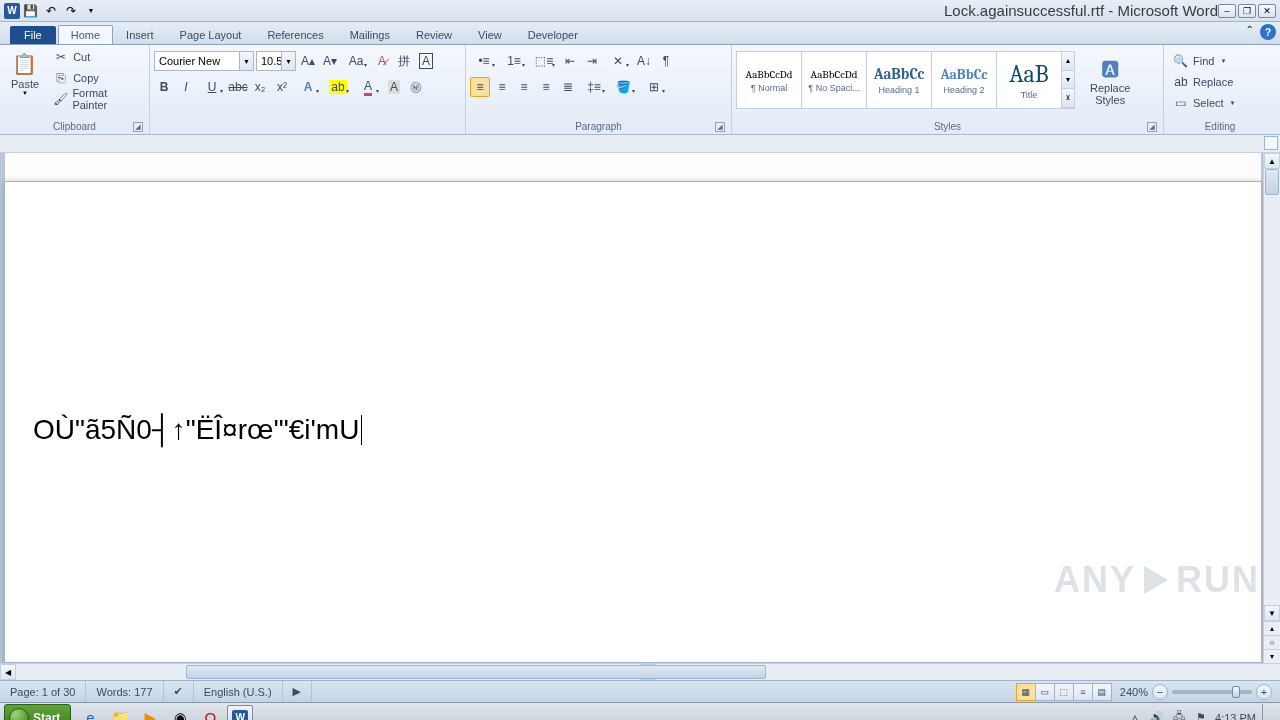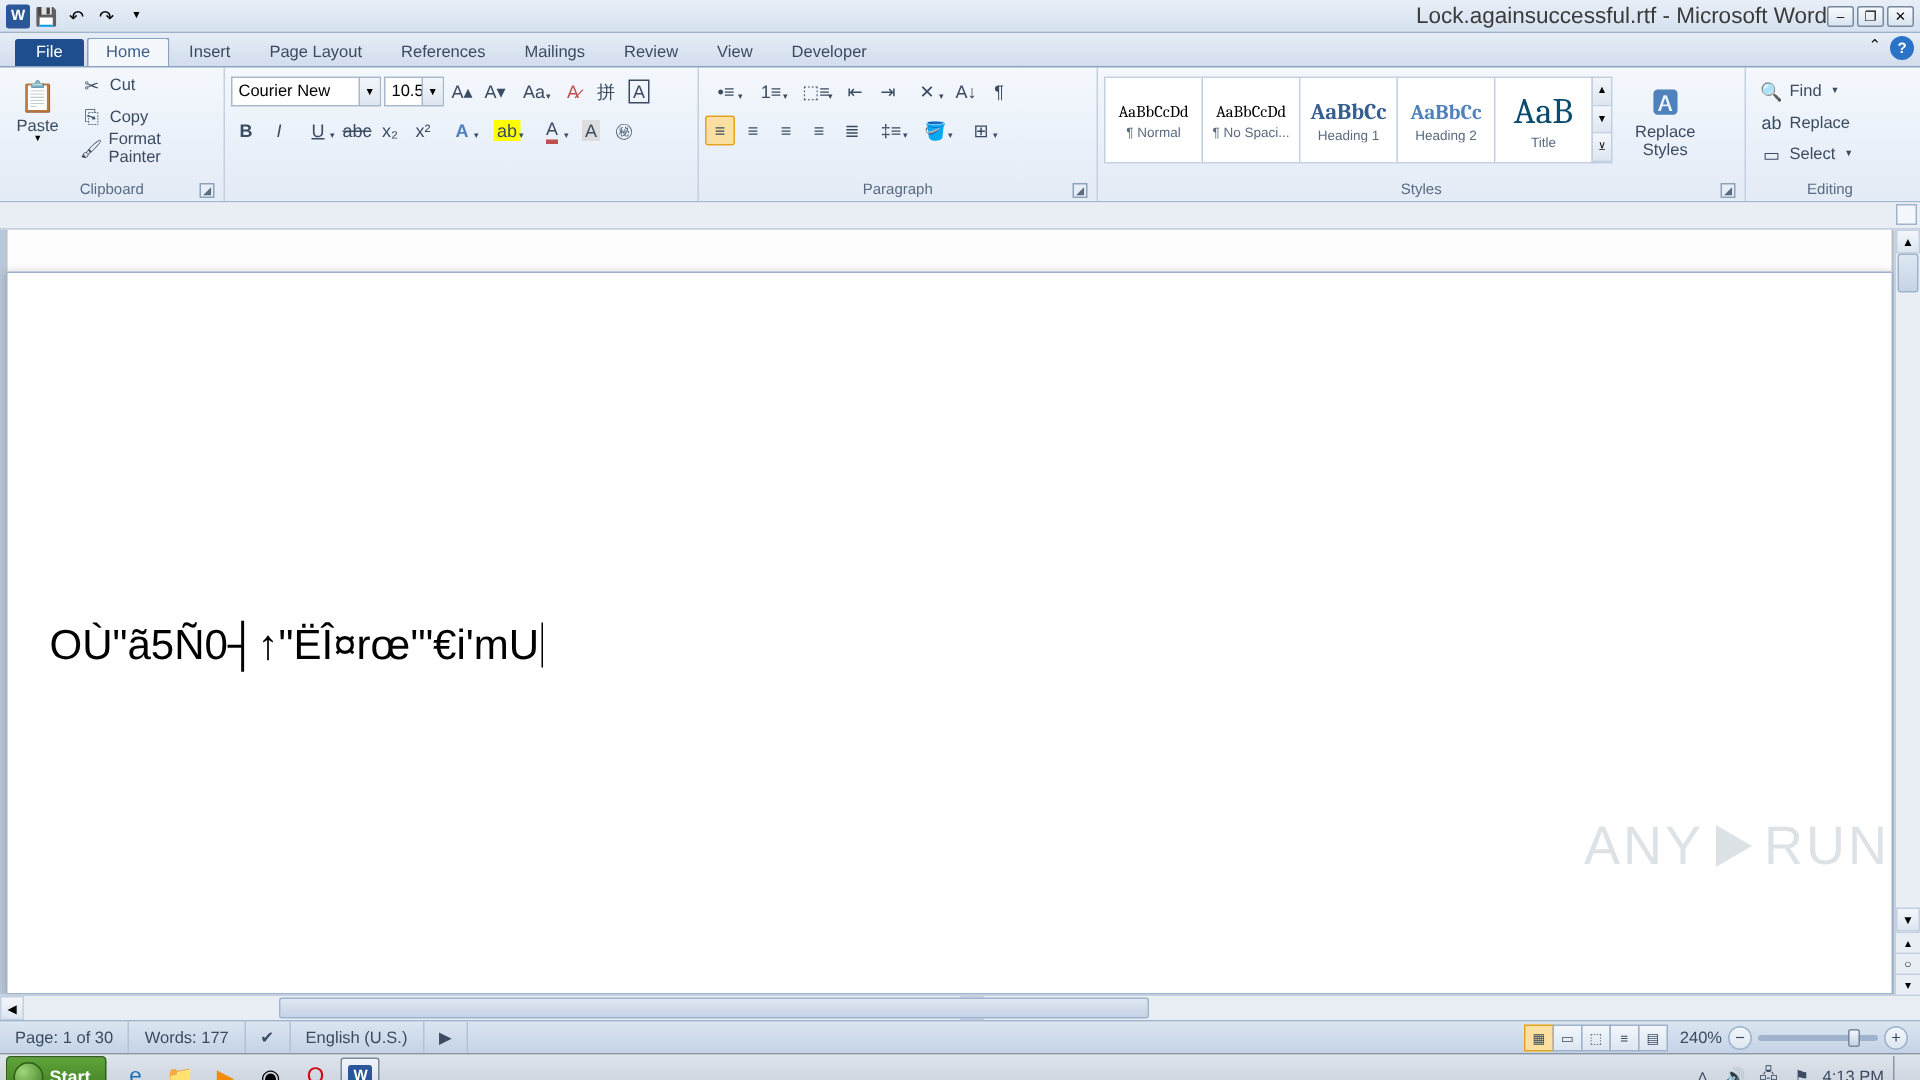--- a/index.html
+++ b/index.html
@@ -90,21 +90,21 @@
 
 
 .taskbar { height: 30px; background: linear-gradient(#dfe5ec,#c3ccd7); border-top: 1px solid #8a96a5; display: flex; align-items: center; }
 .start-btn { height: 28px; padding: 0 10px 0 4px; display: flex; align-items: center; gap: 4px; background: linear-gradient(#5fa33a,#3c7a1f); border: 1px solid #2e5e17; border-radius: 3px; margin: 0 4px; cursor: pointer; color: #fff; font-weight: bold; font-size: 12px; }
 .start-orb { width: 20px; height: 20px; border-radius: 50%; background: radial-gradient(circle at 30% 30%, #9fd67a, #3c7a1f); border: 1px solid #2e5e17; }
 .task-icon { width: 26px; height: 26px; margin: 0 2px; border: 1px solid transparent; border-radius: 2px; display: flex; align-items: center; justify-content: center; cursor: pointer; font-size: 15px; }
 .task-icon.active { border-color: #7a8a9e; background: linear-gradient(#f0f4f9,#d2dce8); }
 .tray { margin-left: auto; display: flex; align-items: center; gap: 6px; padding: 0 6px; font-size: 11px; color: #3b4b61; }
 .tray-icon { width: 16px; height: 16px; display: flex; align-items: center; justify-content: center; cursor: pointer; }
 
-.watermark { position: absolute; right: 20px; bottom: 78px; font-size: 36px; font-weight: 400; color: rgba(120,140,160,0.25); letter-spacing: 2px; pointer-events: none; display: flex; align-items: center; gap: 8px; }
+.watermark { position: absolute; right: 20px; bottom: 62px; font-size: 36px; font-weight: 700; color: rgba(120,140,160,0.25); letter-spacing: 2px; pointer-events: none; display: flex; align-items: center; gap: 8px; }
 .watermark-tri { width: 0; height: 0; border-left: 24px solid rgba(120,140,160,0.25); border-top: 14px solid transparent; border-bottom: 14px solid transparent; }
 </style>
 </head>
 <body>
 
 <div class="titlebar">
   <div class="qat">
     <div class="word-icon">W</div>
     <div class="qat-btn">
         <span class="sicn">💾</span>

